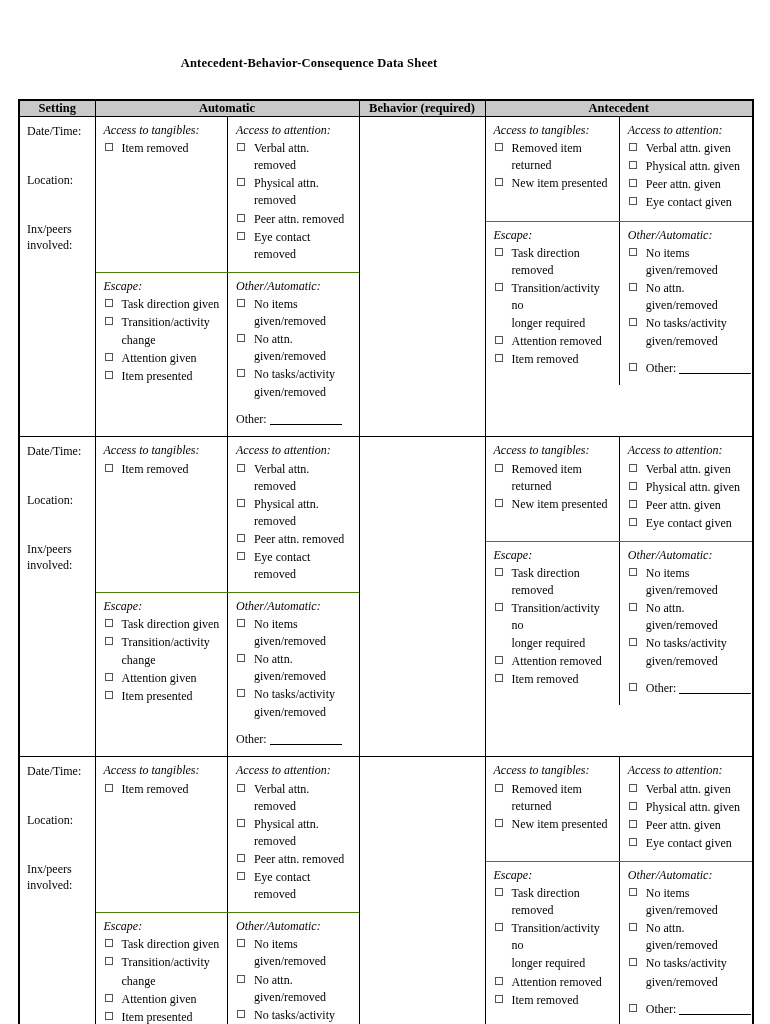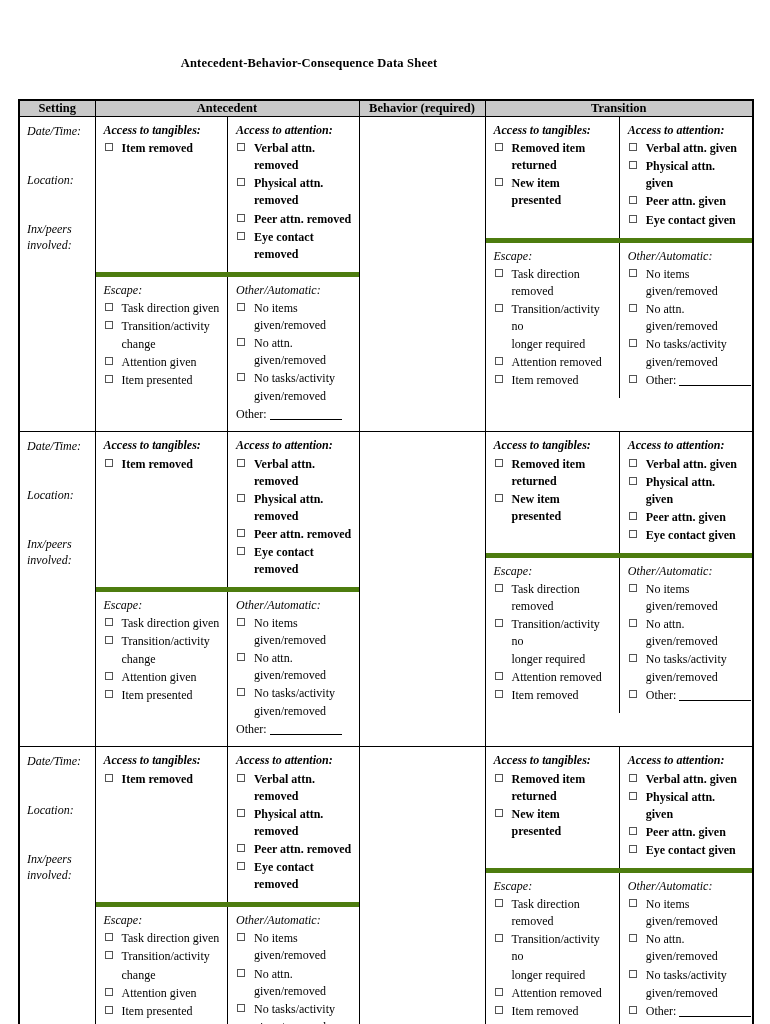--- a/index.html
+++ b/index.html
@@ -64,22 +64,21 @@
   table.inner td {
     border: 0;
     vertical-align: top;
     padding: 0;
   }
   table.inner td.left-sub {
     width: 50%;
     border-right: 1px solid #000;
   }
   table.inner tr.top-row td {
-    border-bottom: 5px solid #4d7c0f;
-    font-weight: bold;
+    border-bottom: 1px solid #4d7c0f;
   }
   .pad {
     padding: 6px 7px 8px 8px;
   }
   .grp-title {
     font-style: italic;
     font-size: 12px;
     margin: 0 0 3px 0;
     line-height: 1.2;
   }
@@ -104,21 +103,21 @@
     border: 1px solid #555;
     box-sizing: border-box;
     background: #fff;
   }
   ul.opts li.cont {
     padding-left: 18px;
   }
   .other-line {
     font-size: 12px;
     line-height: 1.42;
-    margin-top: 1px;
+    margin-top: 10px;
     white-space: nowrap;
   }
   .other-line .rule {
     display: inline-block;
     border-bottom: 1px solid #000;
     width: 72px;
     height: 11px;
     vertical-align: -2px;
     margin-left: 3px;
   }
@@ -135,21 +134,20 @@
     border: 1px solid #555;
     box-sizing: border-box;
     background: #fff;
   }
   
   .setting-cell {
     font-size: 12px;
     line-height: 1.4;
     padding: 6px 16px 6px 7px;
     height: 100%;
-    font-style: italic;
   }
   .setting-cell .lbl {
     margin-bottom: 32px;
   }
   .setting-cell .lbl.last { margin-bottom: 0; }
   .setting-cell .lbl.two { line-height: 1.35; margin-top: 32px; }
   .beh-cell { height: 100%; }
 </style>
 </head>
 <body>
@@ -161,23 +159,23 @@
   <table class="sheet">
     <colgroup>
       <col class="col-setting">
         <col class="col-ante">
         <col class="col-beh">
         <col class="col-cons">
     </colgroup>
     <thead>
       <tr>
         <th>Setting</th>
+        <th>Automatic</th>
+        <th>Behavior (required)</th>
         <th>Antecedent</th>
-        <th>Behavior (required)</th>
-        <th>Transition</th>
       </tr>
     </thead>
     <tbody>
 
       <tr>
         <td>
           <div class="setting-cell">
             <div class="lbl">Date/Time:</div>
             <div class="lbl">Location:</div>
             <div class="lbl two last">

